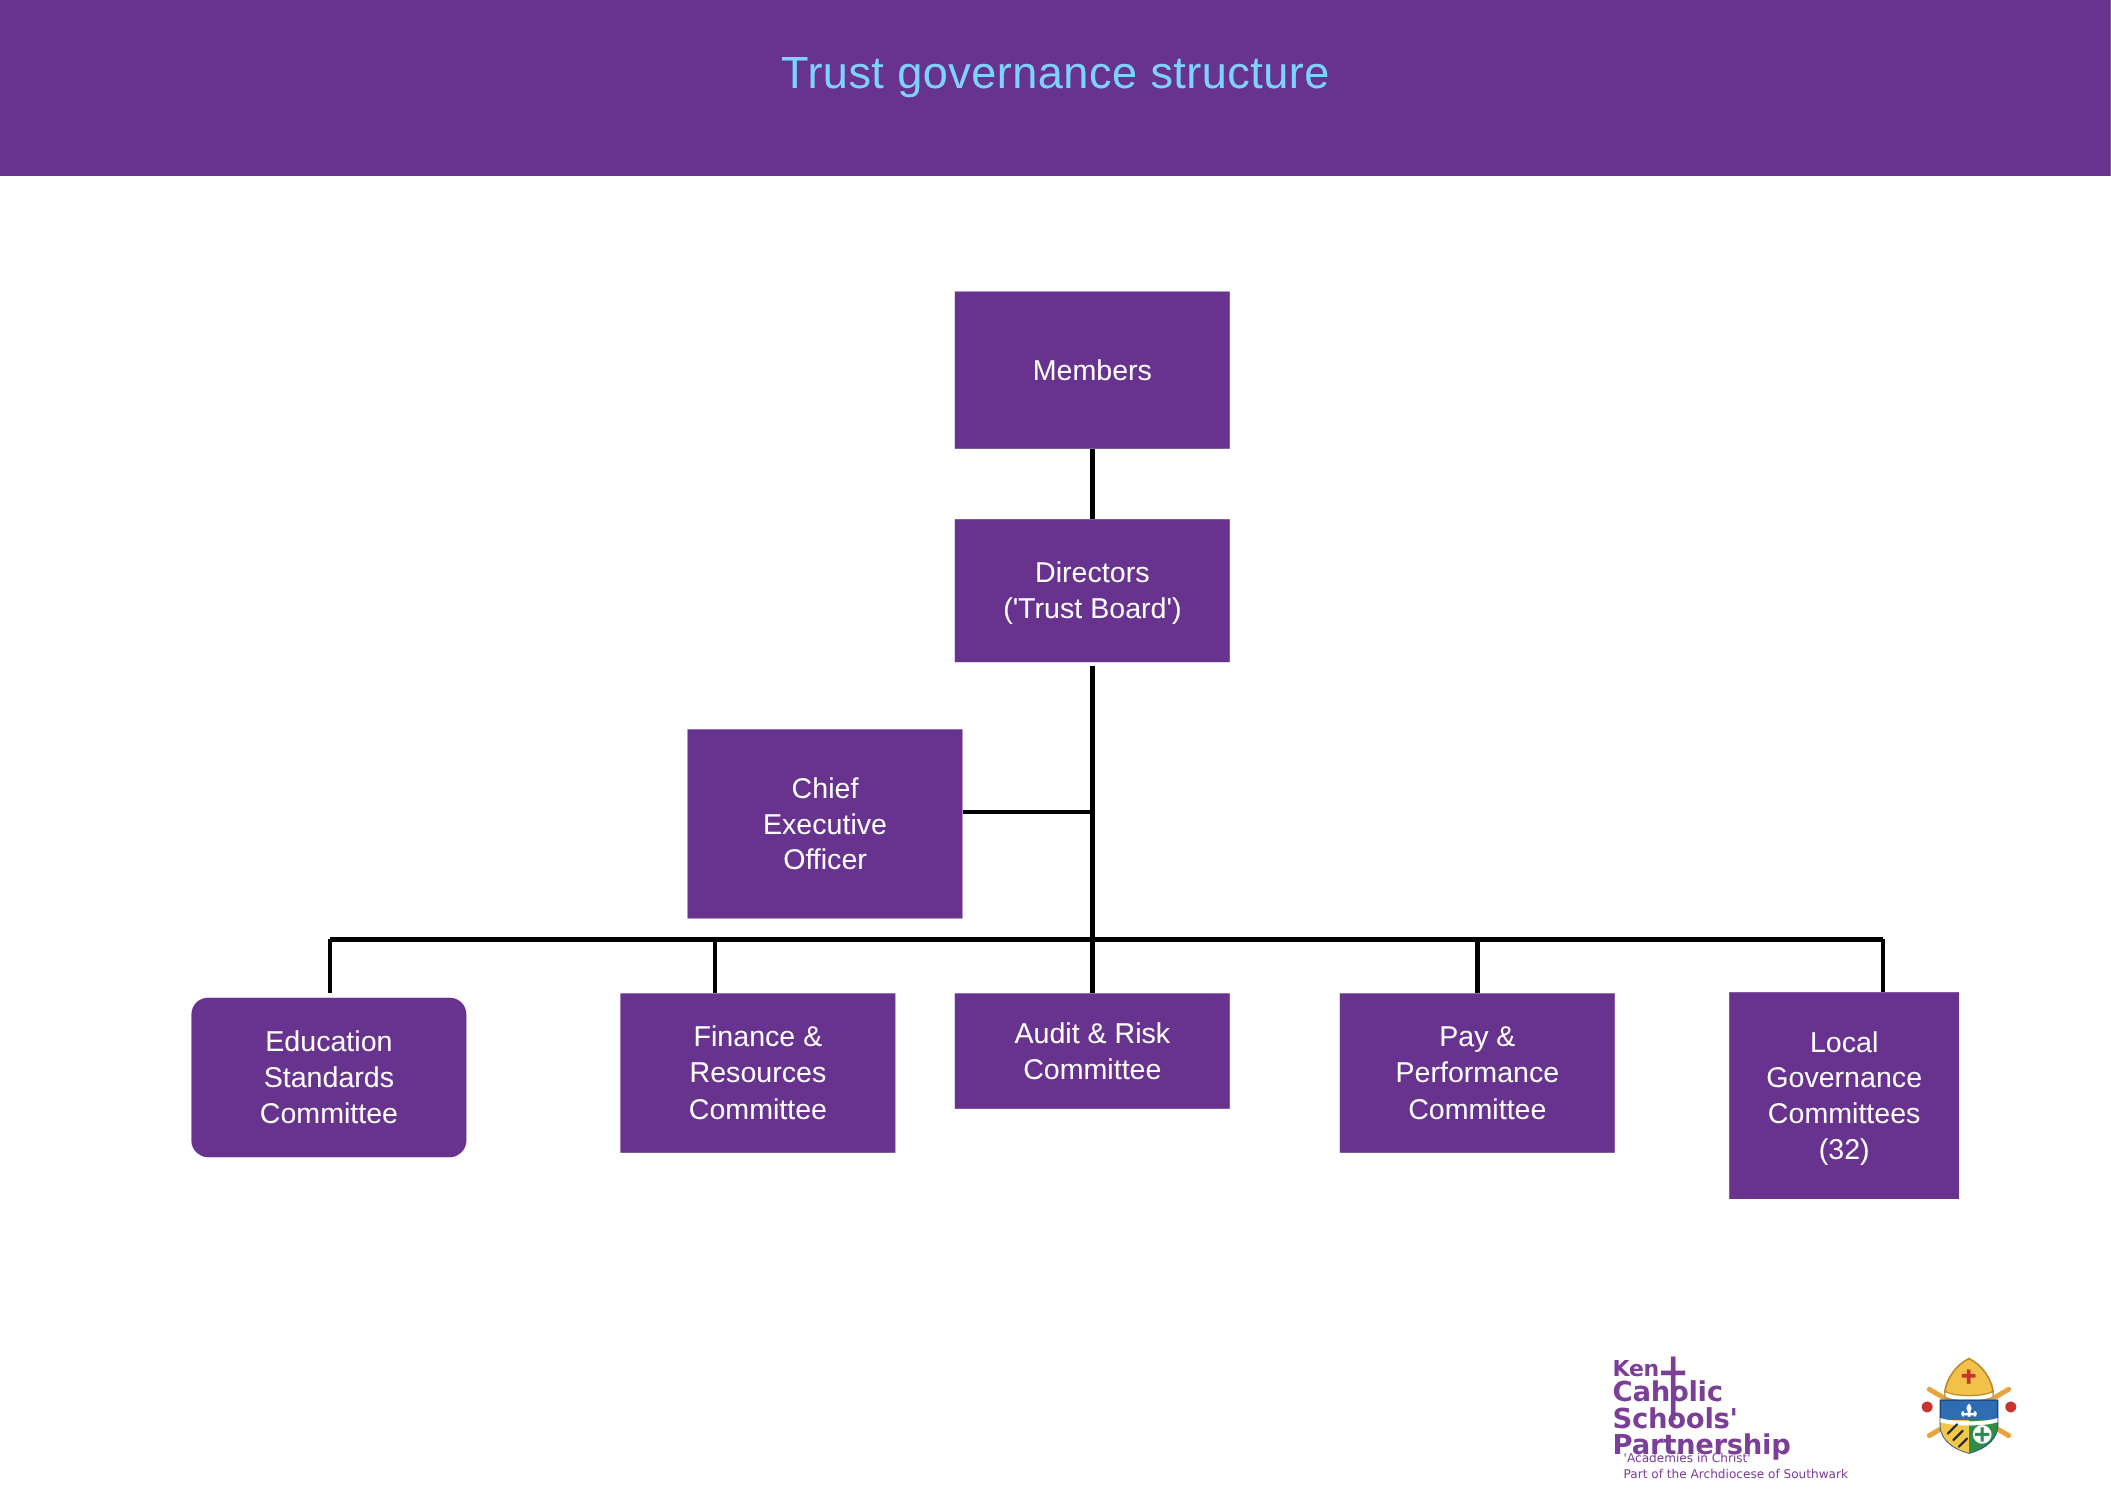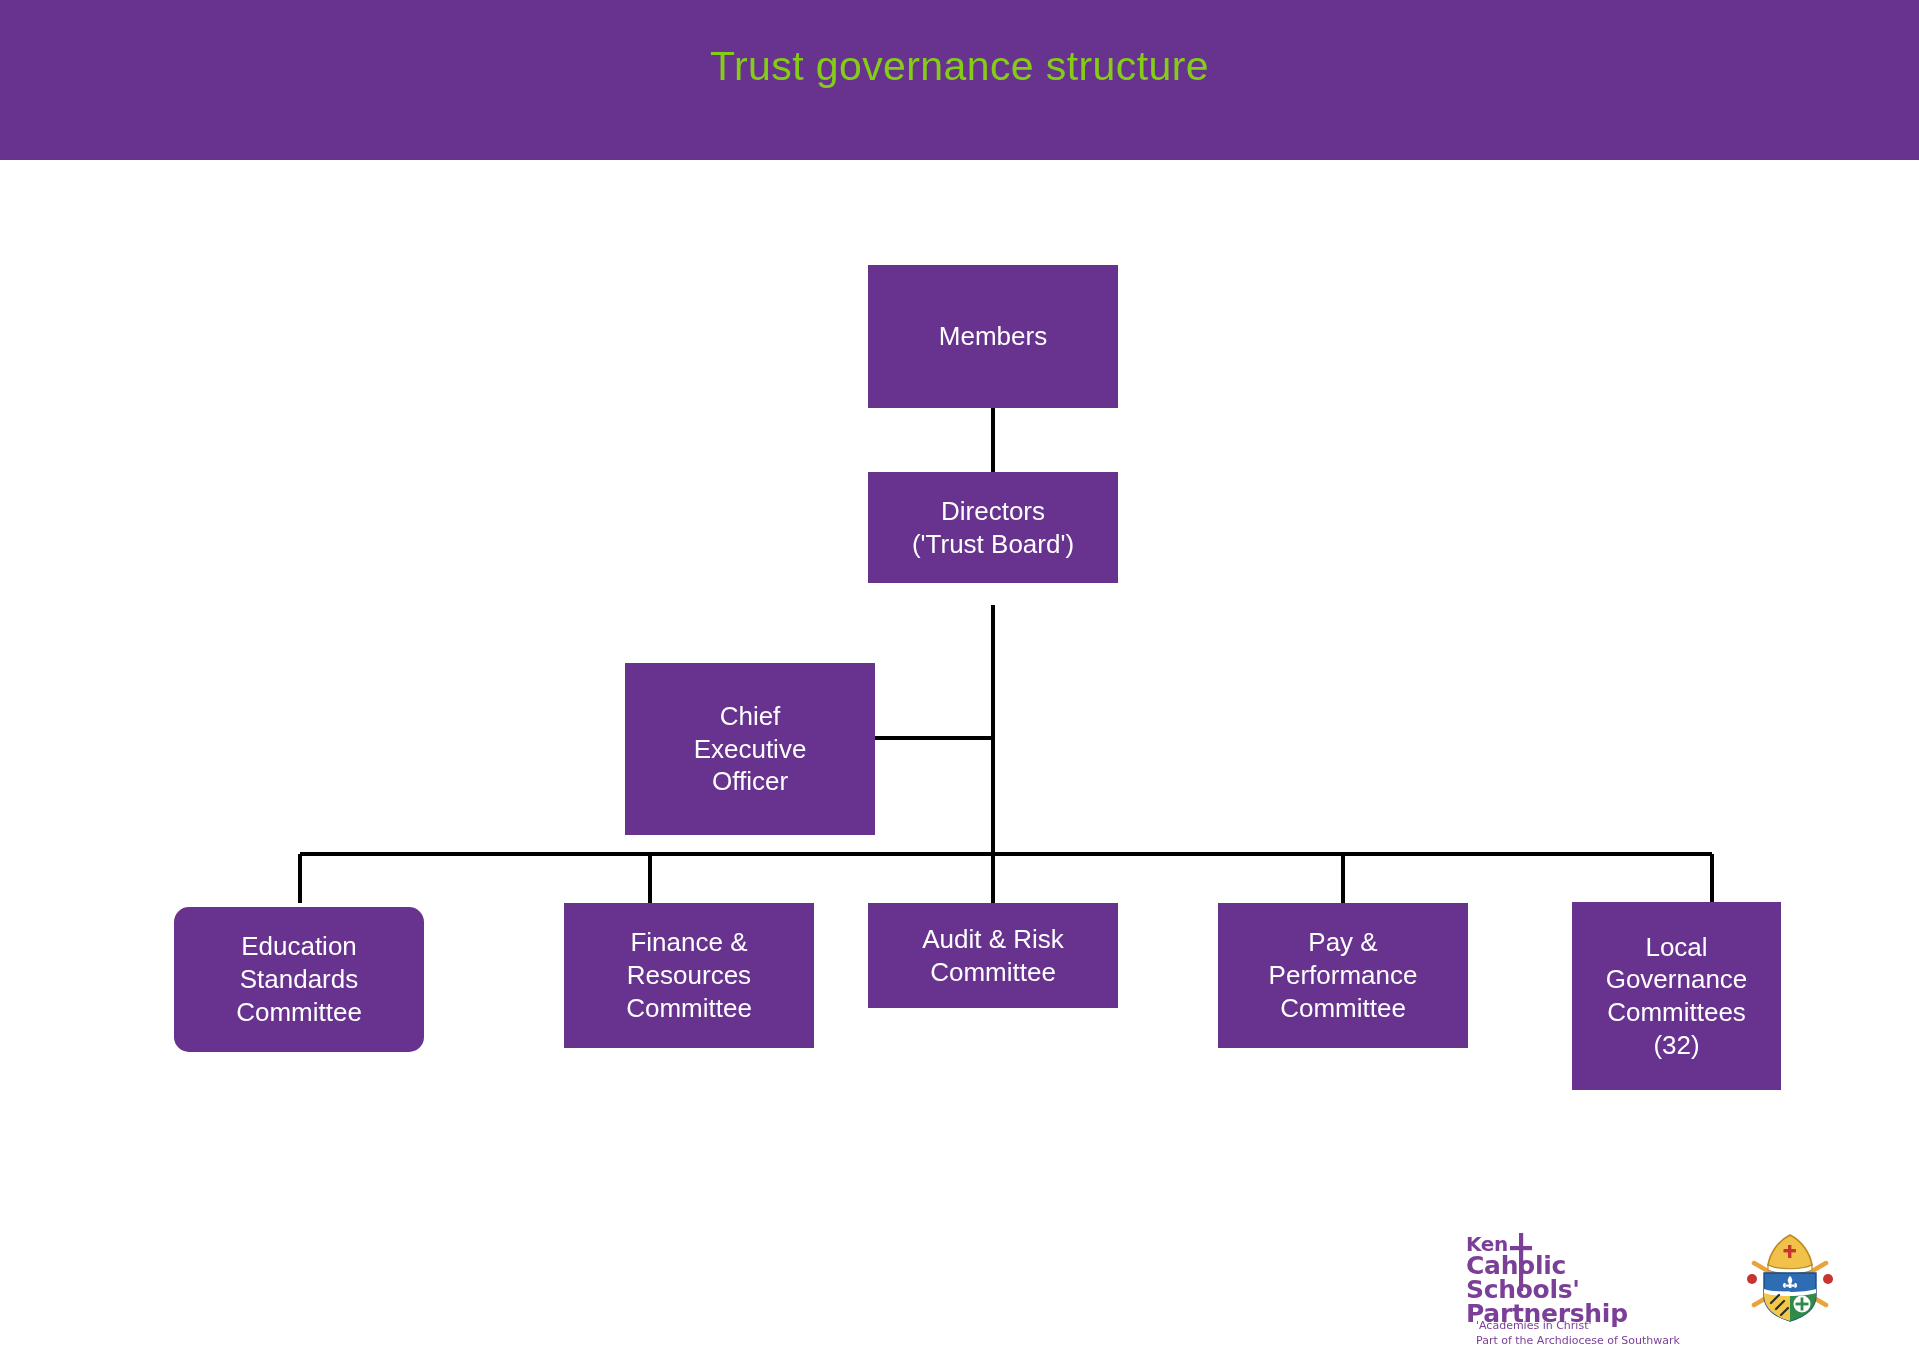--- a/index.html
+++ b/index.html
@@ -22,21 +22,21 @@
     left: 0;
     top: 0;
     width: 1919px;
     height: 160px;
     background: #68328F;
     display: flex;
     align-items: center;
     justify-content: center;
   }
   #page-title {
-    color: #84cc16;
+    color: #7dd3fc;
     font-size: 41px;
     font-weight: 400;
     letter-spacing: 0.4px;
     line-height: 1;
     margin-top: 0;
   }
 
   
   #org-chart {
     position: absolute;
@@ -69,21 +69,21 @@
     padding: 4px 8px;
     z-index: 2;
   }
   .node-label {
     display: block;
     white-space: pre-line;
   }
 
   
   #node-members          { left: 868px;  top: 105px; width: 250px; height: 143px; }
-  #node-directors        { left: 868px;  top: 312px; width: 250px; height: 111px; }
+  #node-directors        { left: 868px;  top: 312px; width: 250px; height: 130px; }
   #node-ceo              { left: 625px;  top: 503px; width: 250px; height: 172px; }
   #node-education        { left: 174px;  top: 747px; width: 250px; height: 145px; border-radius: 15px; }
   #node-finance          { left: 524px;  top: 743px; width: 250px; height: 145px; margin-left: 40px; }
   #node-audit            { left: 868px;  top: 743px; width: 250px; height: 105px; }
   #node-pay              { left: 1218px; top: 743px; width: 250px; height: 145px; }
   #node-lgc              { left: 1572px; top: 742px; width: 209px; height: 188px; }
 
   
   #brand-logo {
     position: absolute;

